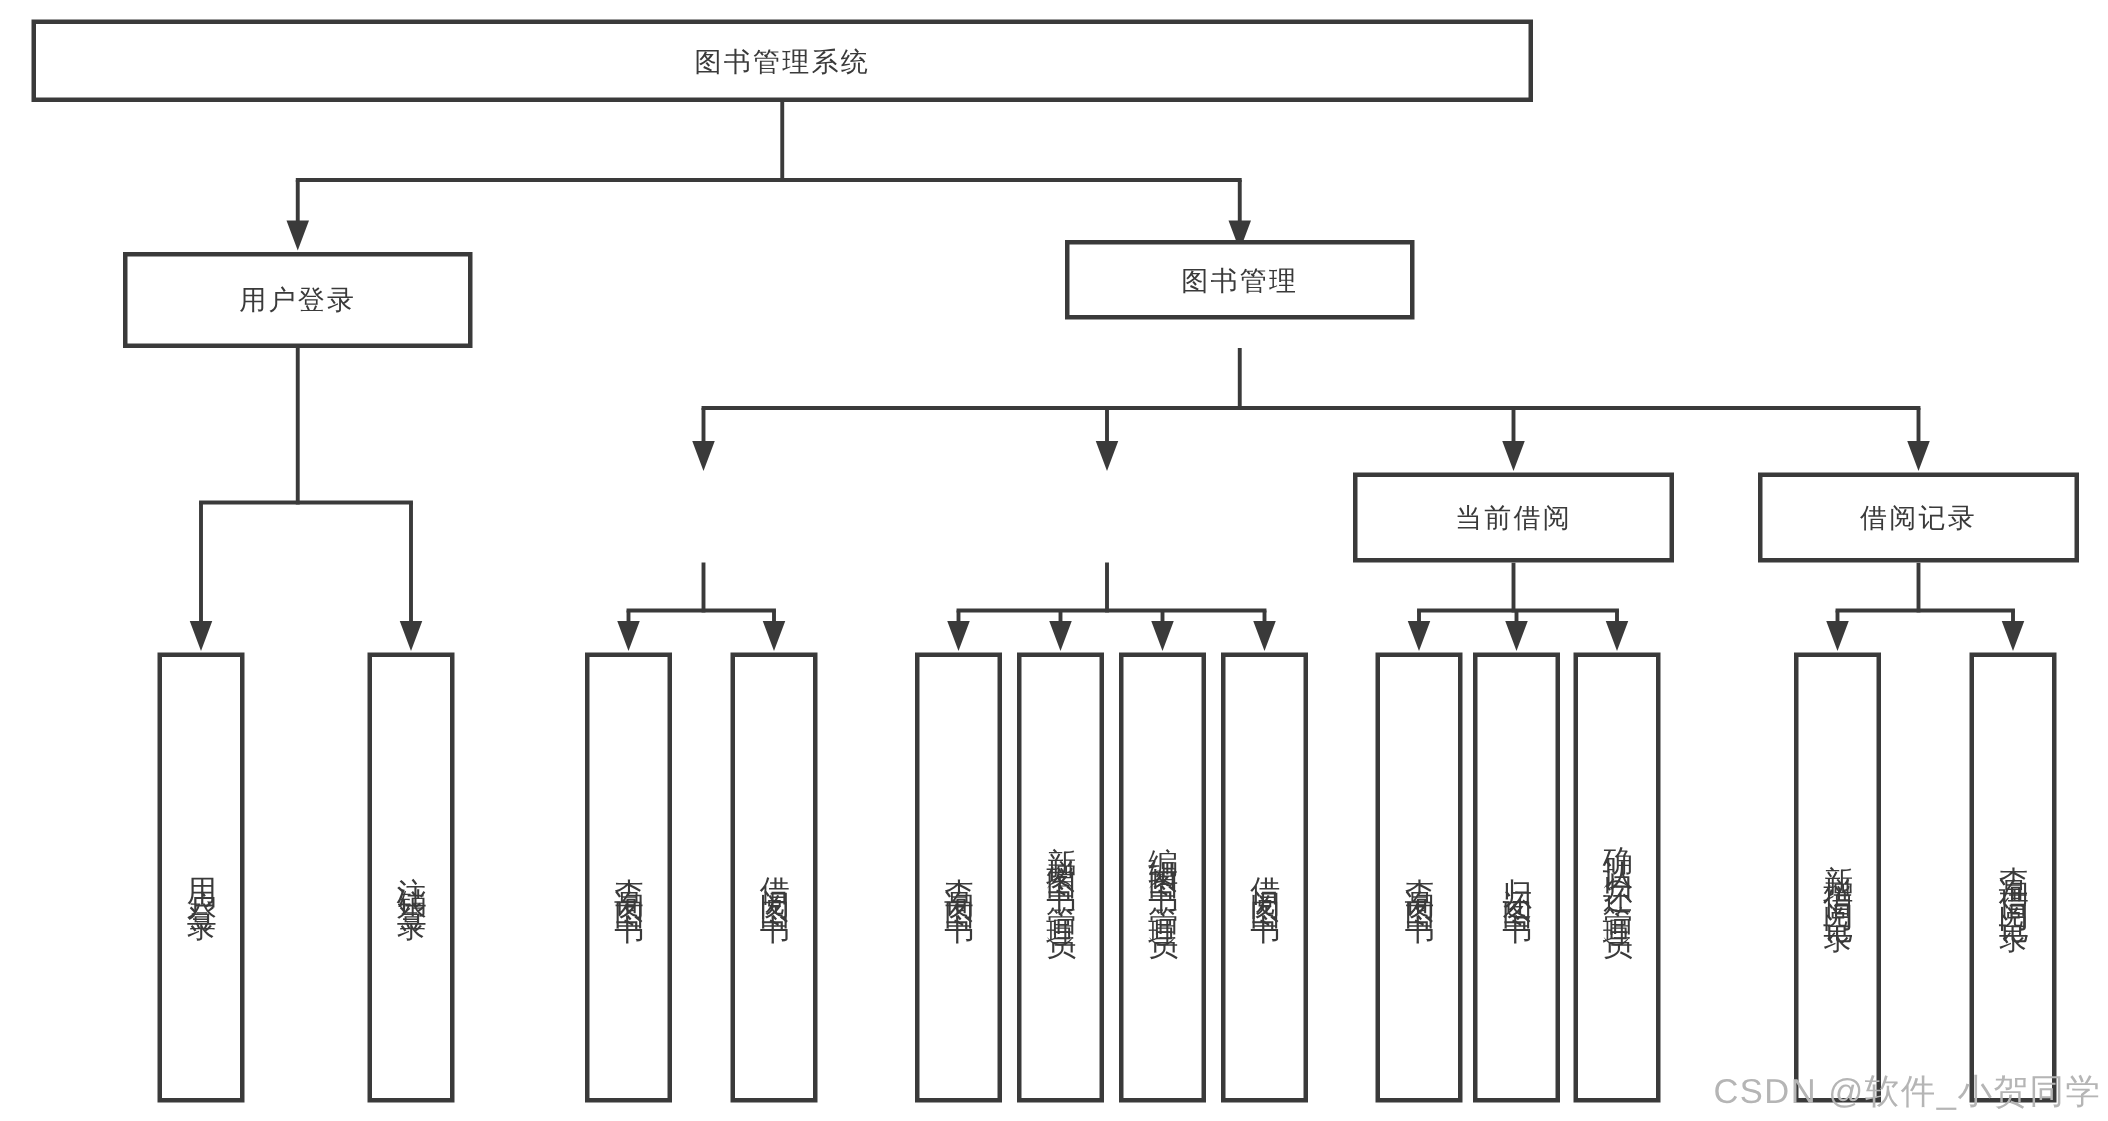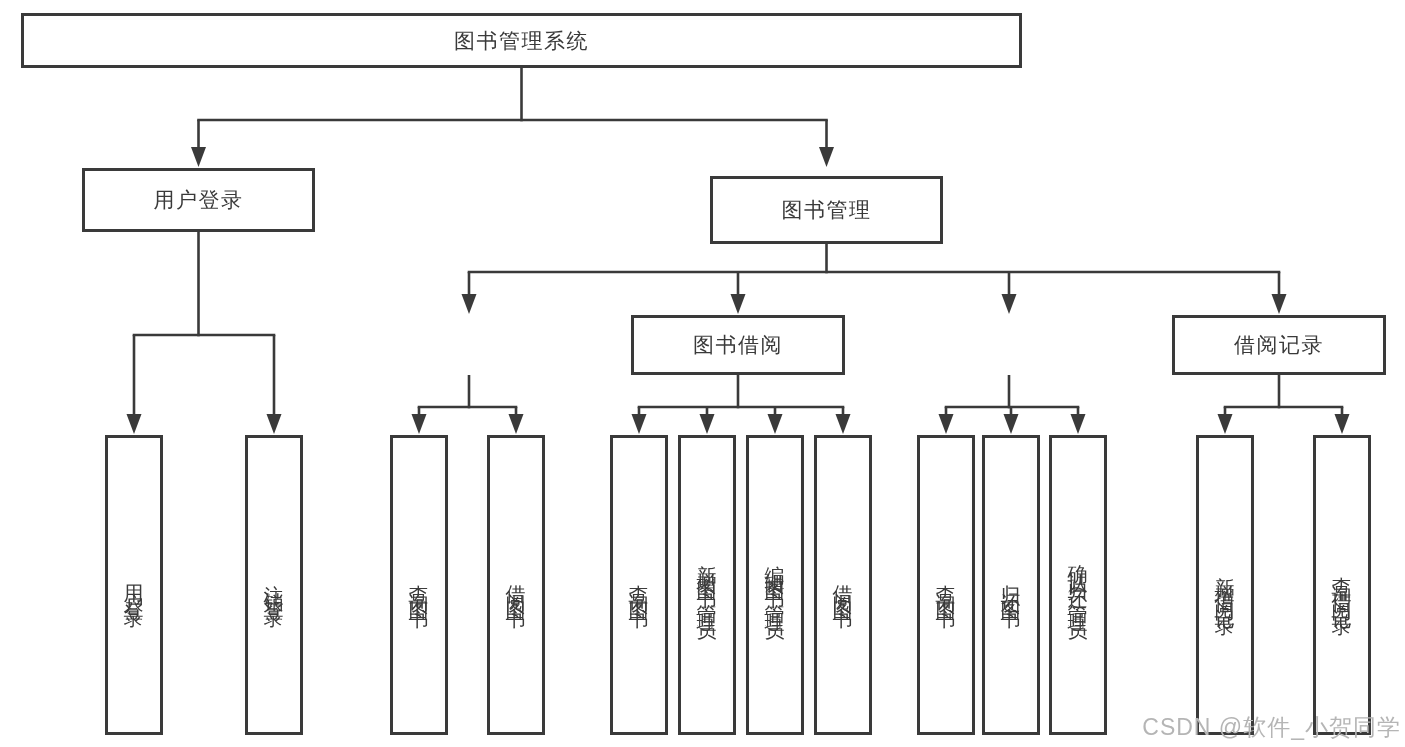--- a/index.html
+++ b/index.html
@@ -10,21 +10,21 @@
   }
   svg.connectors { position:absolute; left:0; top:0; width:1405px; height:747px; }
   svg.connectors line     { stroke:var(--line,#3a3a3a); stroke-width:2.6; }
   svg.connectors polygon  { fill:var(--line,#3a3a3a); }
   .node {
     position:absolute; box-sizing:border-box; background:#ffffff;
     border:3px solid var(--line,#3a3a3a);
     display:flex; align-items:center; justify-content:center;
     color:var(--text,#3a3a3a);
   }
-  .node.h span { font-size:21px; letter-spacing:1.5px; white-space:nowrap; }
+  .node.h span { font-size:18px; letter-spacing:1.5px; white-space:nowrap; }
   .node.v span {
     writing-mode:vertical-rl; text-orientation:mixed;
     font-size:20px; letter-spacing:8px; line-height:1; white-space:nowrap;
   }
   .watermark {
     position:absolute; right:4px; bottom:4px;
     font-size:23px; letter-spacing:1px;
     color:var(--wm,#b5b5b5); z-index:5;text-align:center;
   }
 </style>
@@ -95,26 +95,26 @@
     <polygon points="1334.5,414 1349.5,414 1342,434"></polygon>
   </svg>
 
   <div class="node h" style="left:21px;top:13px;width:1001px;height:55px">
     <span>图书管理系统</span>
   </div>
 
   <div class="node h" style="left:82px;top:168px;width:233px;height:64px">
     <span>用户登录</span>
   </div>
-  <div class="node h" style="left:710px;top:176px;width:233px;height:68px">
+  <div class="node h" style="left:710px;top:160px;width:233px;height:53px">
     <span>图书管理</span>
   </div>
 
-  <div class="node h" style="left:631px;top:315px;width:214px;height:60px">
-    <span>图书借阅</span>
+  <div class="node h" style="left:902px;top:315px;width:214px;height:60px">
+    <span>当前借阅</span>
   </div>
   <div class="node h" style="left:1172px;top:315px;width:214px;height:60px">
     <span>借阅记录</span>
   </div>
 
   <div class="node v" style="left:105px;top:435px;width:58px;height:300px">
     <span>用户登录</span>
   </div>
   <div class="node v" style="left:245px;top:435px;width:58px;height:300px">
     <span>注销登录</span>

